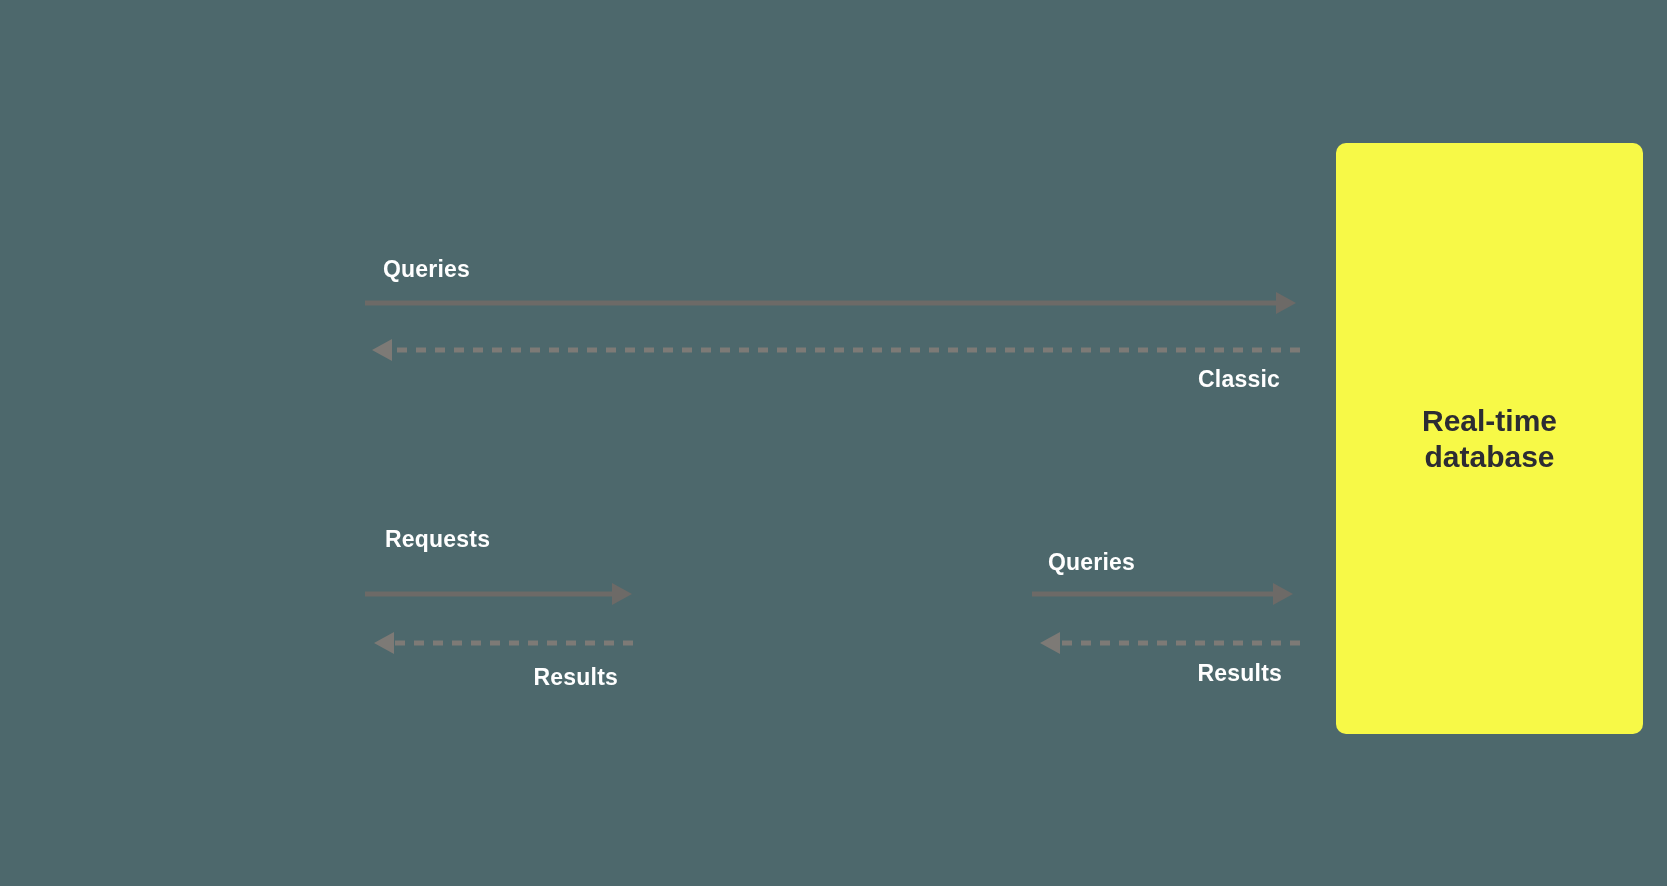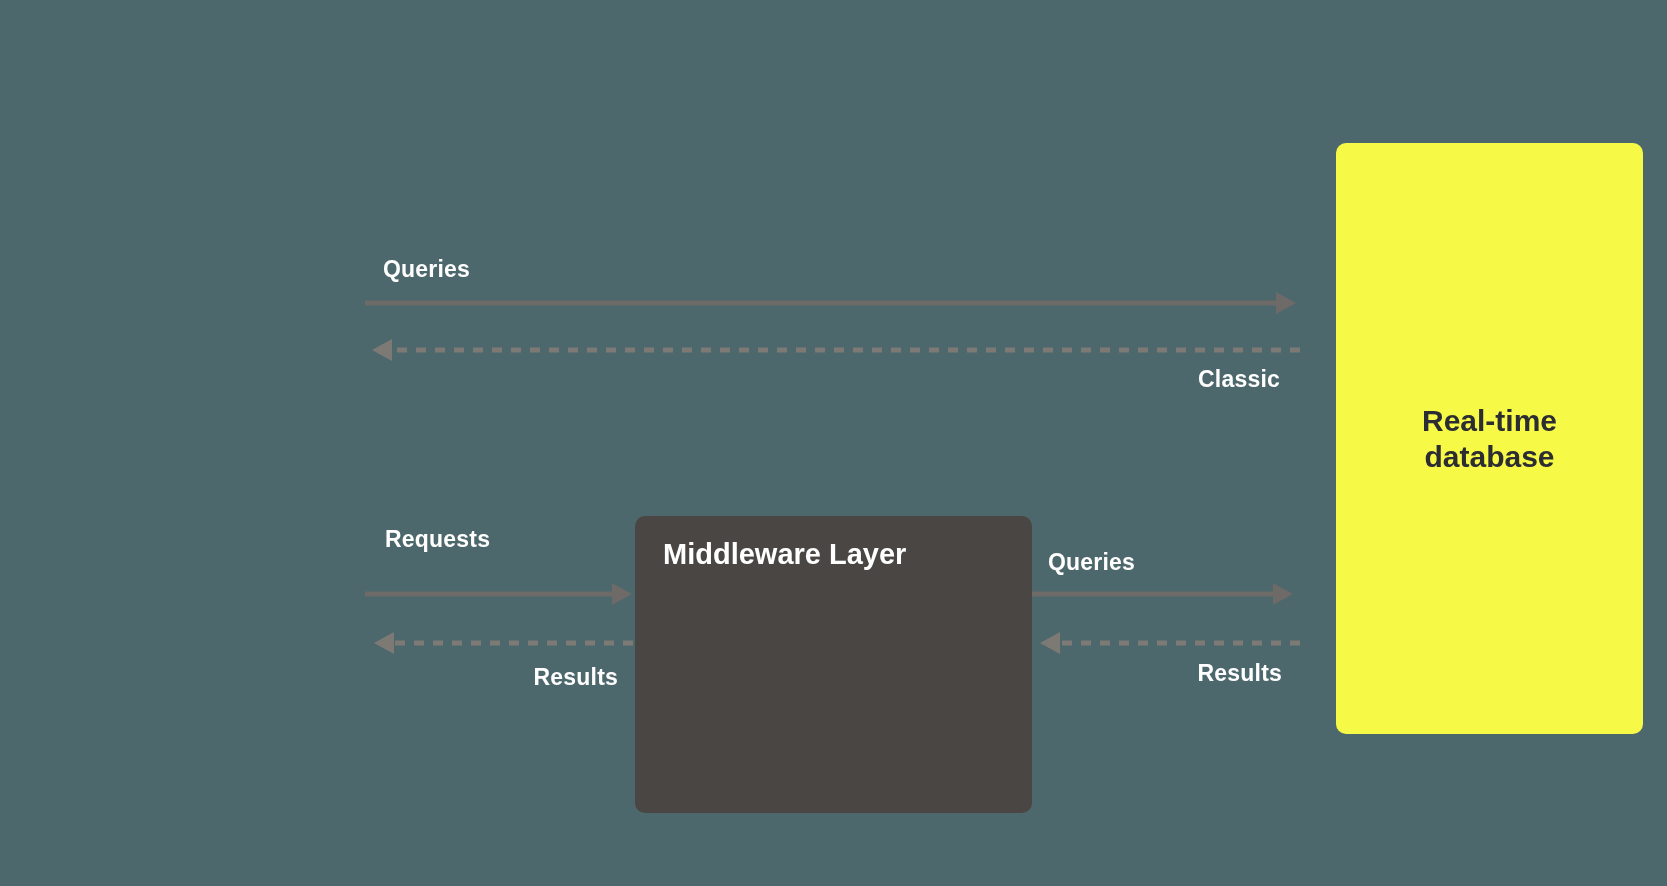--- a/index.html
+++ b/index.html
@@ -110,23 +110,20 @@
   .el-queries-right { left: 1048px; top: 549px; }
   .el-results-right { right: 385px; top: 660px; }
 </style>
 </head>
 <body>
 
 <div class="canvas">
 
 
 
-  <div class="node node-middleware">
-    <div class="node-label">Middleware Layer</div>
-  </div>
 
   <div class="node node-database">
     <div class="node-label">Real-time database</div>
   </div>
 
   <svg class="arrow-layer">
 
     <g>
       <line class="arrow-solid" x1="365" y1="303" x2="1277" y2="303"></line>
       <polygon class="arrow-solid-head" points="1276,292 1276,314 1296,303"></polygon>

